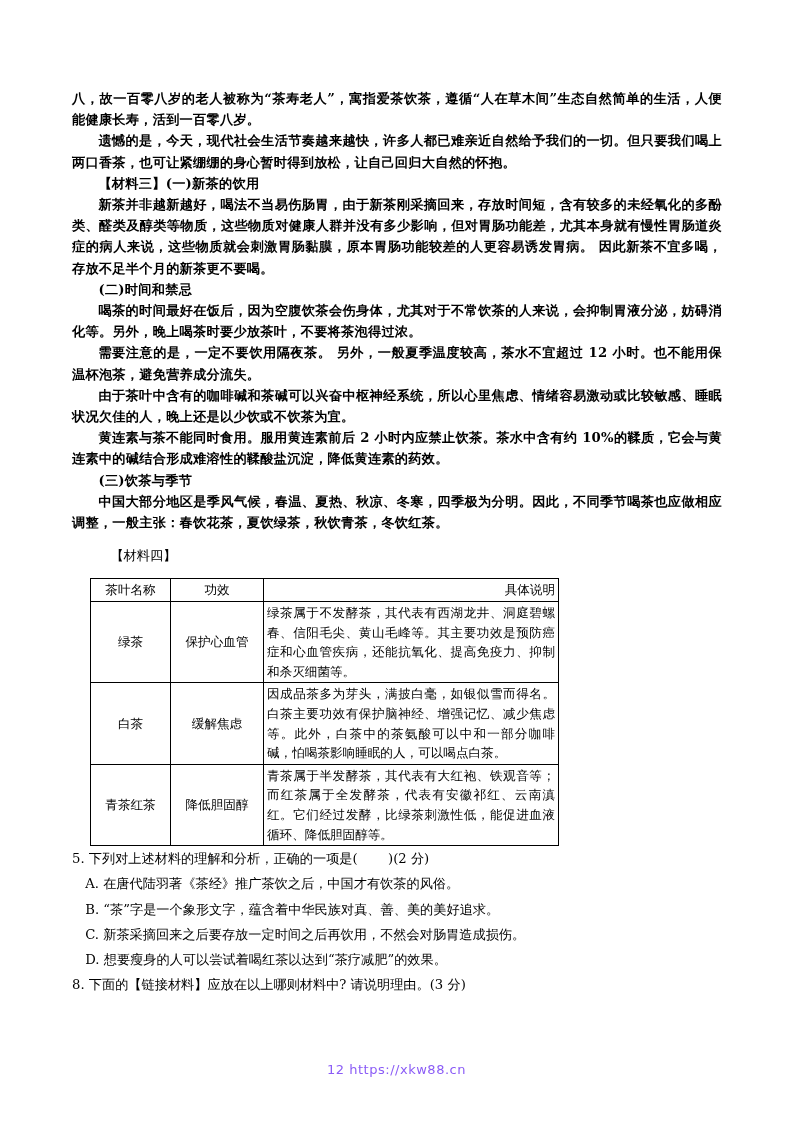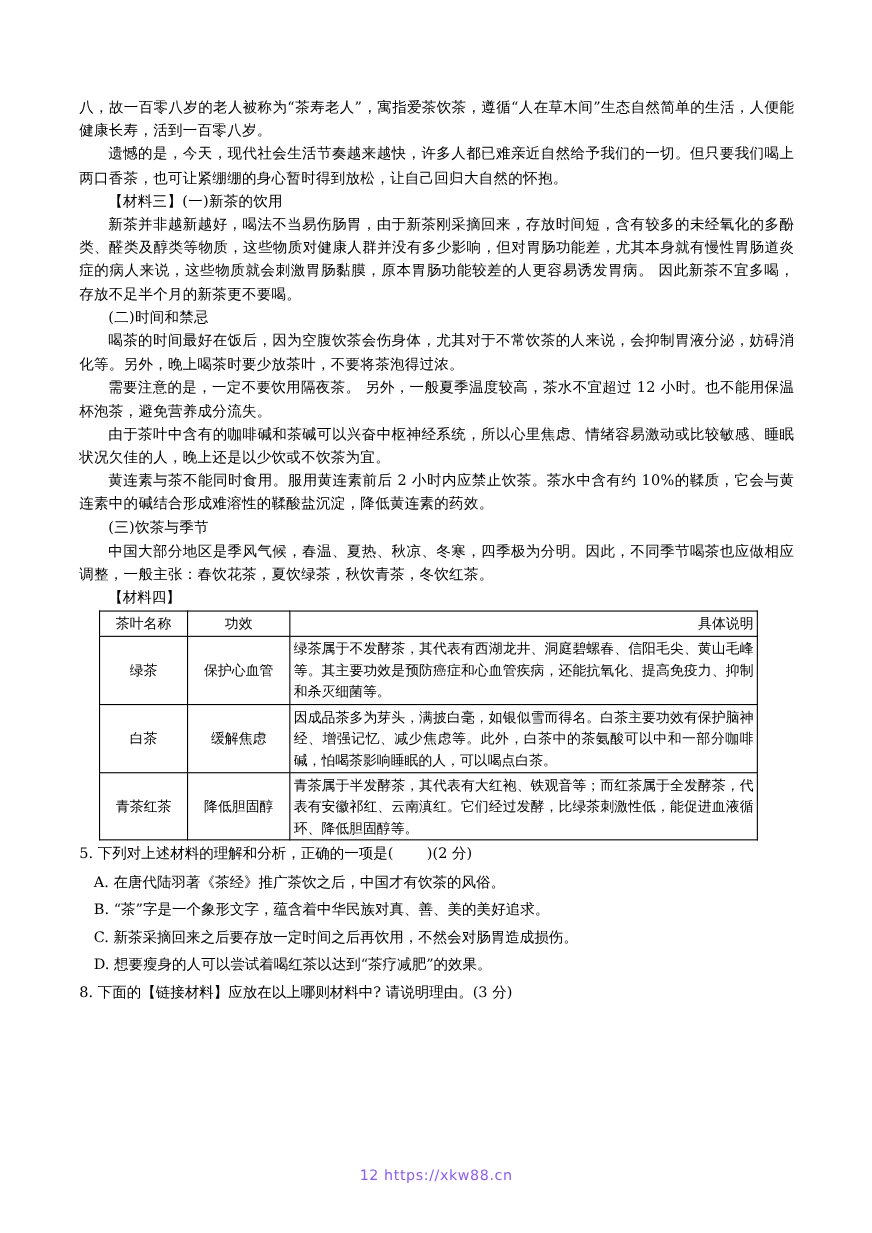--- a/index.html
+++ b/index.html
@@ -25,40 +25,41 @@
     top: 88px;
     width: 650px;
   }
   .para {
     font-size: 13.2px;
     line-height: 21.2px;
     text-align: justify;
     text-justify: inter-ideograph;
     margin: 0;
     letter-spacing: 0.02em;
+    font-weight: bold;
   }
   .para.indent {
     text-indent: 2em;
   }
   .para.noindent {
     text-indent: 0;
   }
   .para.sub {
     text-indent: 2em;
   }
   
   .mat4-label {
     font-size: 13.2px;
     line-height: 21.2px;
     text-indent: 2em;
-    margin: 0;
+    margin: 12px;
   }
   table.tea-table {
     border-collapse: collapse;
-    width: 599px;
+    width: 469px;
     margin: 1px 0 0 18px;
     table-layout: fixed;
   }
   table.tea-table td, table.tea-table th {
     border: 1px solid #000000;
     font-weight: normal;
     font-size: 12.6px;
     line-height: 19.6px;
     padding: 1px 3px;
     vertical-align: middle;

